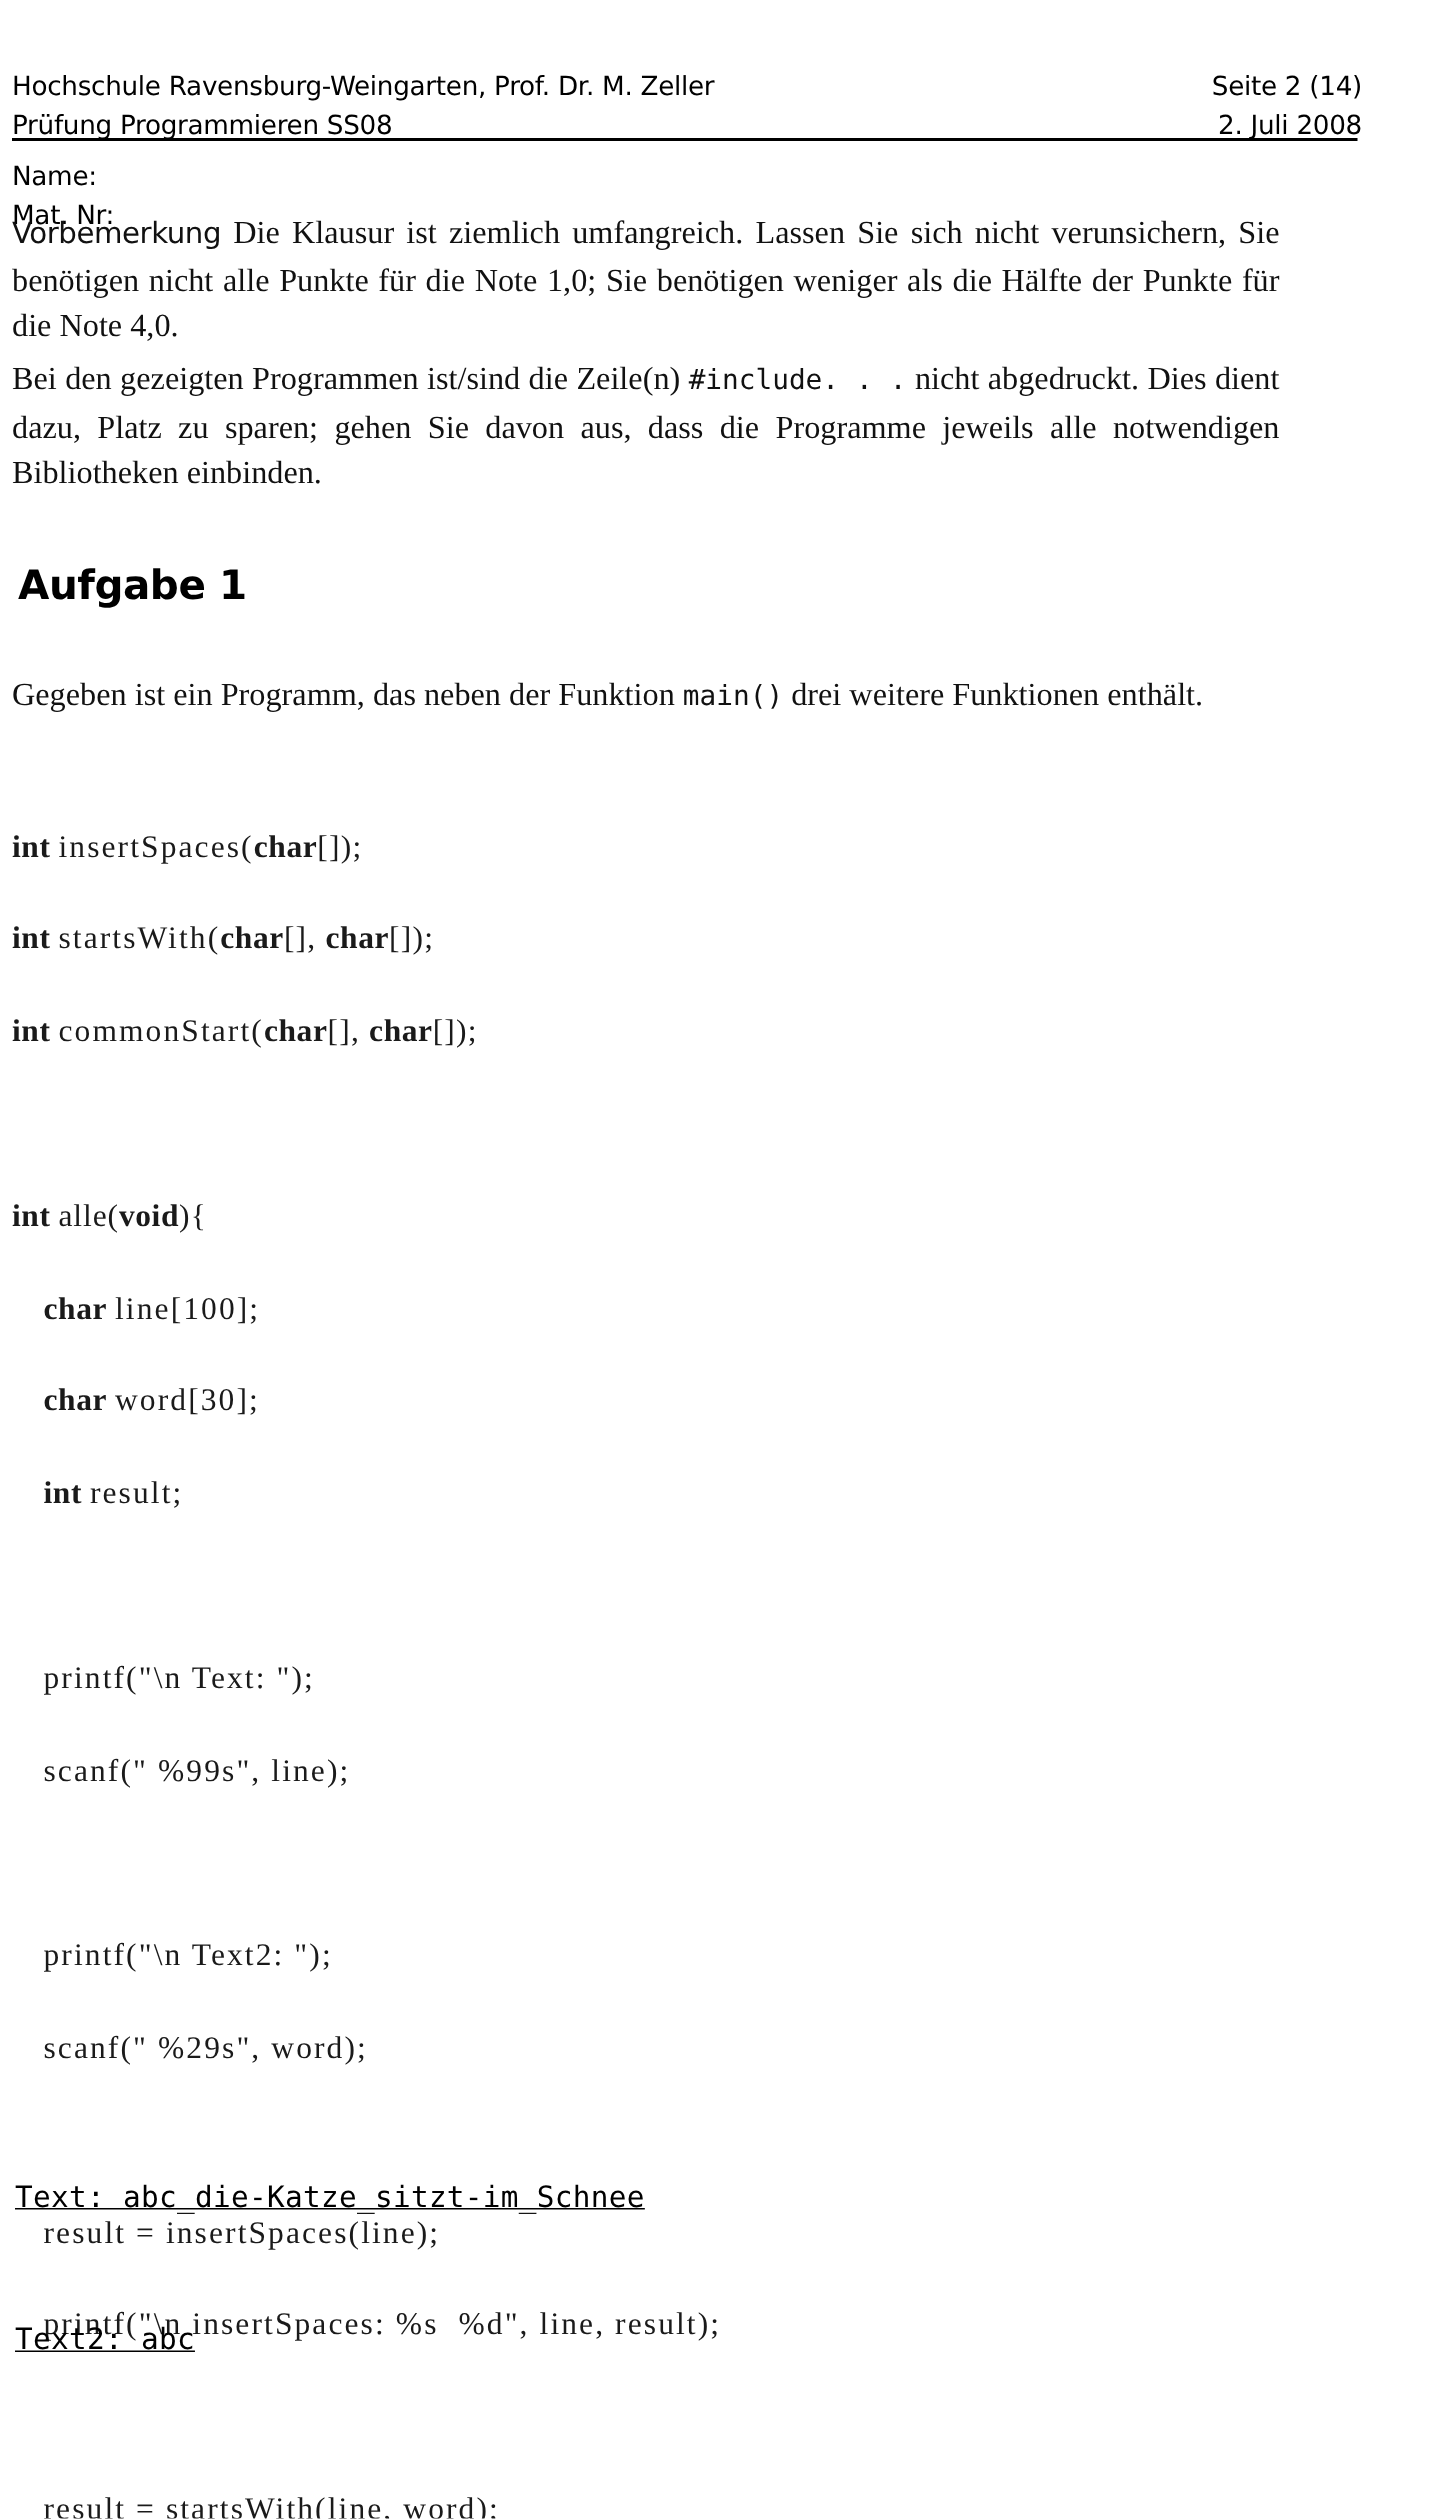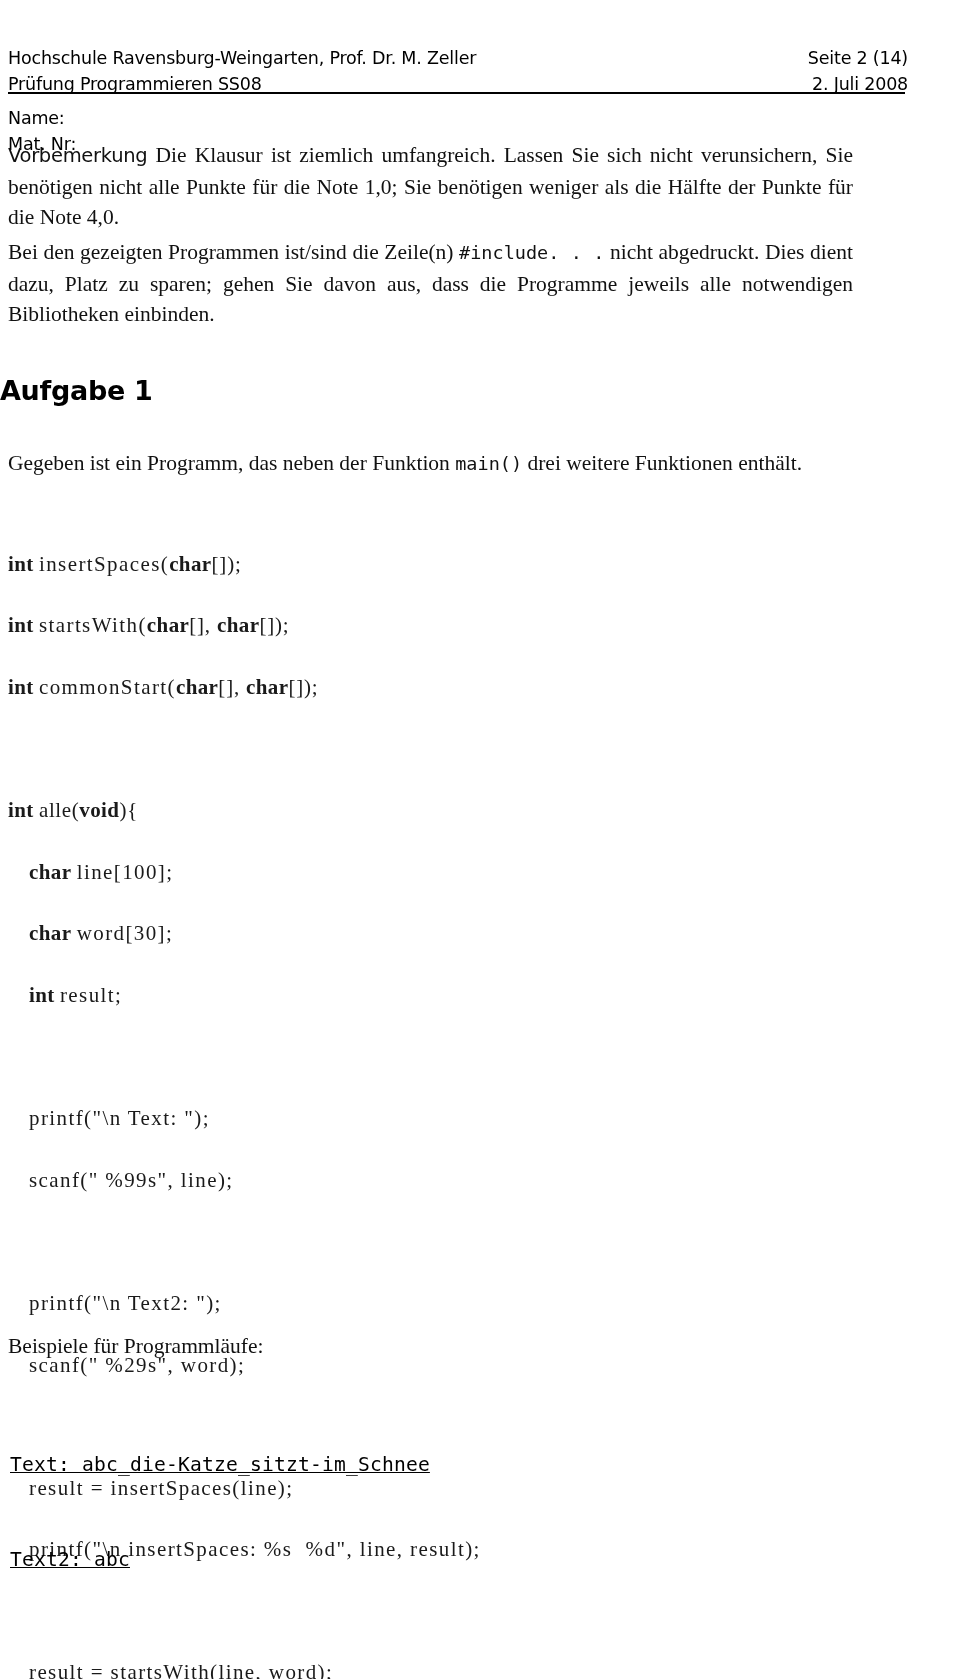--- a/index.html
+++ b/index.html
@@ -88,21 +88,21 @@
     font-size: 19.5px;
     letter-spacing: -0.3px;
   }
   .tt {
     font-family: "DejaVu Sans Mono", monospace;
     font-size: 18.5px;
   }
 
   h1.section-title {
     position: absolute;
-    left: 0;
+    left: 12px;
     top: 375px;
     margin: 0;
     font-family: "DejaVu Sans", sans-serif;
     font-weight: bold;
     font-size: 27px;
     letter-spacing: -0.3px;
   }
 
   .p-gegeben {
     left: 8px;
@@ -205,21 +205,20 @@
 <span class="ln">    <span class="id">result = startsWith(line, word);</span></span>
 
 
 
 
 
 
 
   </div>
 
-  <div class="para p-beispiele">Beispiele für Programmläufe:</div>
 
   <div class="console">
     <span class="cl">Text: abc_die-Katze_sitzt-im_Schnee</span>
     <span class="cl">Text2: abc</span>
     <span class="gap"></span>
     
     
     
   </div>
 

